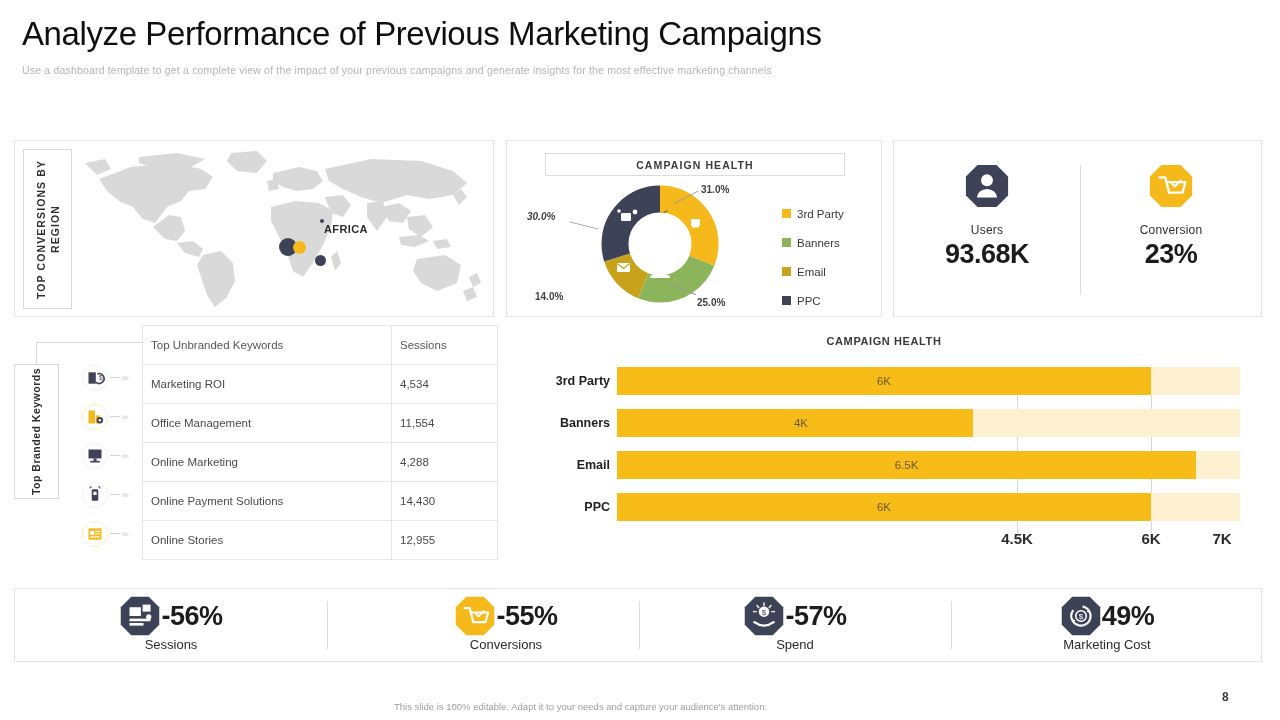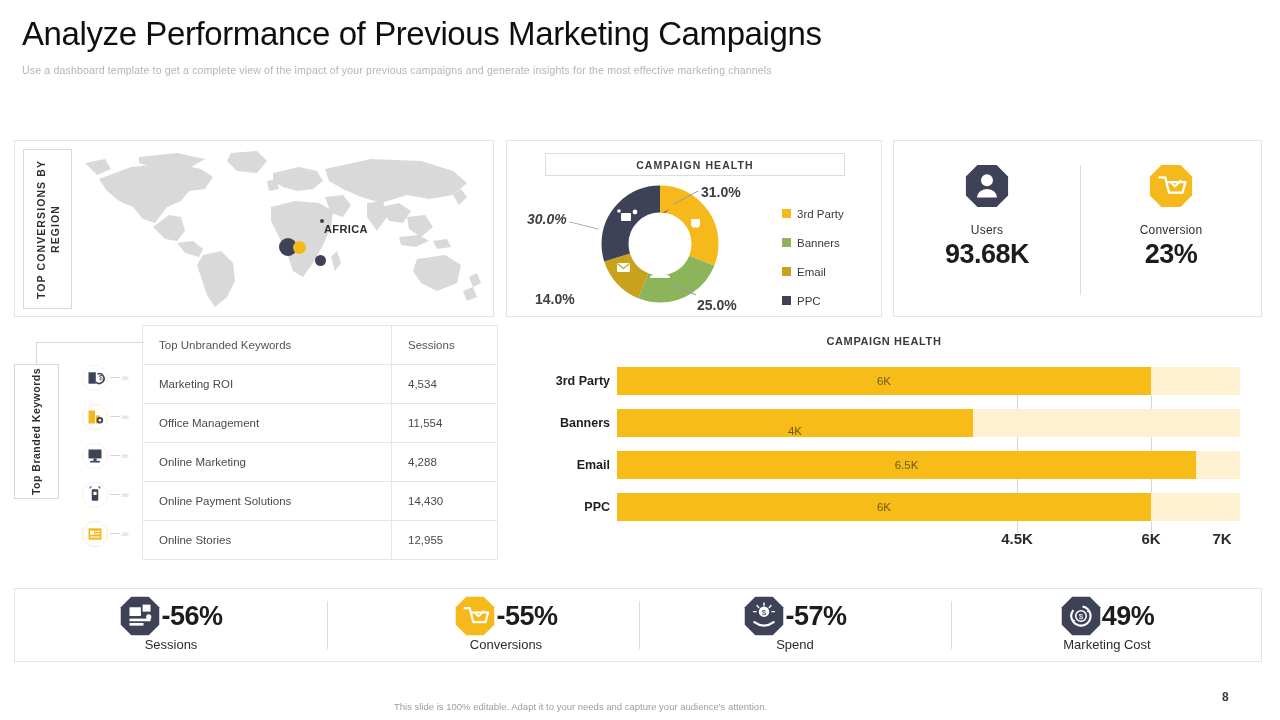--- a/index.html
+++ b/index.html
@@ -46,21 +46,21 @@
 
   
   #donut-panel { left:506px; top:140px; width:376px; height:177px; }
   .donut-title-box {
     position:absolute; left:38px; top:12px; width:300px; height:23px;
     border:1px solid #dcdcdc; display:flex; align-items:center; justify-content:center;
   }
   .donut-title { font-size:10.5px; font-weight:700; color:#3b3b3b; letter-spacing:1.1px; }
   .donut-area { position:absolute; left:10px; top:38px; width:250px; height:132px; }
   .donut-area svg { position:absolute; left:78px; top:0; width:130px; height:130px; }
-  .pct { position:absolute; font-size:14px; font-weight:700; color:#404040; white-space:nowrap; }
+  .pct { position:absolute; font-size:10px; font-weight:700; color:#404040; white-space:nowrap; }
   .leader { position:absolute; background:#9a9a9a; height:1px; }
   .legend { position:absolute; left:275px; top:58px; }
   .legend-row { display:flex; align-items:center; height:29px; }
   .swatch { width:9px; height:9px; margin-right:6px; }
   .legend-label { font-size:11.5px; color:#3a3a3a; }
 
   
   #kpi-panel { left:893px; top:140px; width:369px; height:177px; }
   .kpi-divider { position:absolute; left:186px; top:24px; width:1px; height:130px; background:#dcdcdc; }
   .kpi { position:absolute; top:22px; width:182px; text-align:center; }
@@ -79,21 +79,21 @@
                   border-left:1px solid #d8d8d8; border-top:1px solid #d8d8d8; }
   .kw-icons { position:absolute; left:82px; top:358px; width:60px; }
   .kw-icon-row { height:39px; display:flex; align-items:center; }
   .kw-oct { width:26px; height:26px; display:block; }
   .arrow { margin-left:2px; display:flex; align-items:center; color:#cfcfcf; font-size:9px; letter-spacing:-2px;}
   .arrow .dash { width:10px; height:1px; background:#d5d5d5; margin-right:1px; }
 
   table.kw { position:absolute; left:142px; top:325px; width:356px; border-collapse:collapse; }
   table.kw th, table.kw td {
     border:1px solid #e6e6e6; font-weight:400; font-size:11.5px; color:#4a4a4a;
-    padding:0 16px; height:39px; text-align:left;
+    padding:0 8px; height:39px; text-align:left;
   }
   table.kw th { color:#555; }
   table.kw .col-sess { width:106px; }
 
   
   #bar-area { position:absolute; left:506px; top:325px; width:756px; height:235px; }
   .bar-title { position:absolute; left:0; top:10px; width:756px; text-align:center;
                font-size:11px; font-weight:700; color:#3a3a3a; letter-spacing:.6px; }
   .bar-row { position:absolute; left:0; width:756px; height:28px; }
   .bar-cat { position:absolute; left:0; top:0; width:104px; height:28px;
@@ -367,21 +367,21 @@
       <div class="bar-track">
         <div class="bar-fill" style="width:534px;"></div>
         <div class="bar-val" style="left:0;width:534px;">6K</div>
       </div>
     </div>
 
     <div class="bar-row" style="top:84px;">
       <div class="bar-cat">Banners</div>
       <div class="bar-track">
         <div class="bar-fill" style="width:356px;"></div>
-        <div class="bar-val" style="left:0;width:356px;margin-top:8px;">4K</div>
+        <div class="bar-val" style="left:6px;width:356px;">4K</div>
       </div>
     </div>
 
     <div class="bar-row" style="top:126px;">
       <div class="bar-cat">Email</div>
       <div class="bar-track">
         <div class="bar-fill" style="width:579px;"></div>
         <div class="bar-val" style="left:0;width:579px;">6.5K</div>
       </div>
     </div>

